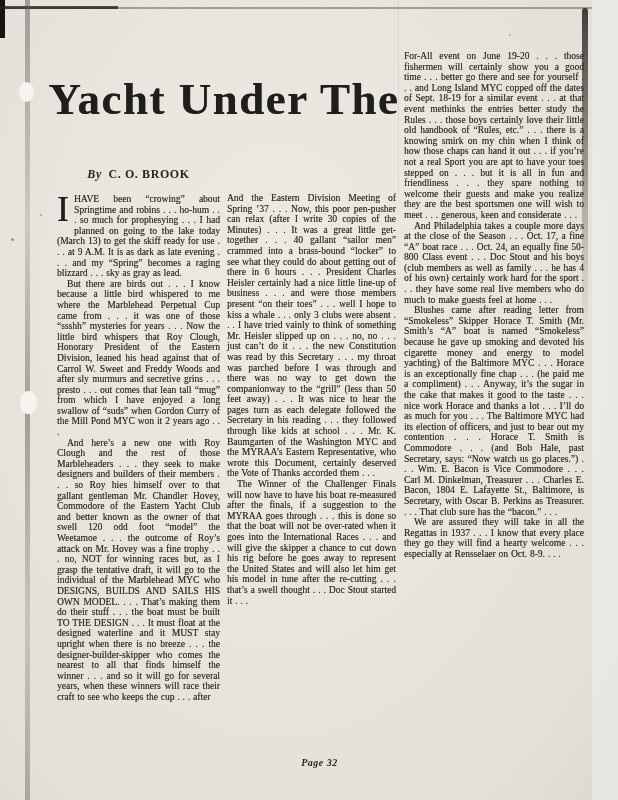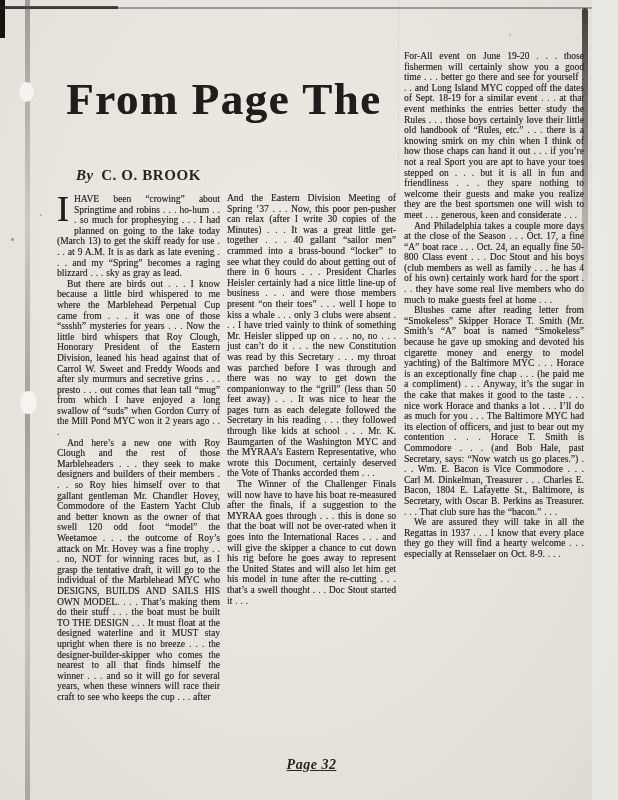--- a/index.html
+++ b/index.html
@@ -30,43 +30,42 @@
   .speck3{left:509px;top:34px;width:2px;height:2px;border-radius:50%;background:rgba(70,68,64,.35);}
   
   .title{
     left:40px;top:44px;width:368px;text-align:center;
     font-size:45px;line-height:51px;letter-spacing:1.5px;color:#1f1e1a;
     text-shadow:0 0 .6px rgba(31,30,26,.7);
   }
   .title span{display:block;}
   .byline{
     left:57px;top:167px;width:163px;text-align:center;
-    font-size:15px;font-weight:bold;letter-spacing:.6px;color:#26251f;
+    font-size:12px;font-weight:bold;letter-spacing:.6px;color:#26251f;
   }
   .byline .by{font-style:italic;margin-right:3px;}
   
   .col{
     font-size:9.5px;line-height:10.6px;text-align:justify;
     color:#2c2a25;text-shadow:.15px .15px .3px rgba(44,42,37,.55);
     word-spacing:.5px;hyphens:auto;margin-top:7px;-webkit-hyphens:auto;
   }
   .col p{margin:0;}
   .col p + p{text-indent:10px;}
   .col1{left:57px;top:187px;width:163px;}
   .col2{left:227px;top:186px;width:169px;}
   .col3{left:404px;top:44px;width:180px;}
   .dropcap{
     float:left;font-size:36px;line-height:29px;height:31px;
     padding:1px 5px 0 0;color:#1f1e1a;text-shadow:0 0 .6px rgba(31,30,26,.8);
   }
   .pagenum{
-    left:227px;top:757px;width:169px;text-align:center;
-    font-size:14px;font-weight:bold;font-style:italic;color:#26251f;
+    left:235px;top:757px;width:169px;text-align:center;
+    font-size:10px;font-weight:bold;font-style:italic;color:#26251f;
     letter-spacing:.5px;
-    text-decoration:underline;
   }
 </style>
 </head>
 <body>
 
 <div class="page">
 
   <div class="abs art-corner-bar"></div>
   <div class="abs art-topline"></div>
   <div class="abs art-topline-dark"></div>
@@ -74,21 +73,21 @@
   <div class="abs art-blob1"></div>
   <div class="abs art-blob2"></div>
   <div class="abs art-binding"></div>
   <div class="abs art-right-edge"></div>
   <div class="abs art-faint-line"></div>
   <div class="abs speck1"></div>
   <div class="abs speck2"></div>
   <div class="abs speck3"></div>
 
   <h1 class="abs title">
-    <span>From Page The</span>
+    <span>Yacht Under The</span>
   </h1>
   <div class="abs byline">
     <span class="by">By</span>
     <span>C. O. BROOK</span>
   </div>
 
   <div class="abs col col1">
     <p><span class="dropcap">I</span><span>HAVE been “crowing” about Springtime and robins . . . ho-hum . . . so much for prophesying . . . I had planned on going to the lake today (March 13) to get the skiff ready for use . . . at 9 A.M. It is as dark as late evening . . . and my “Spring” becomes a raging blizzard . . . sky as gray as lead.</span></p>
     <p>But there are birds out . . . I know because a little bird whispered to me where the Marblehead Perpetual Cup came from . . . it was one of those “ssshh” mysteries for years . . . Now the little bird whispers that Roy Clough, Honorary President of the Eastern Division, leaned his head against that of Carrol W. Sweet and Freddy Woods and after sly murmurs and secretive grins . . . presto . . . out comes that lean tall “mug” from which I have enjoyed a long swallow of “suds” when Gordon Curry of the Mill Pond MYC won it 2 years ago . . .</p>
     <p>And here’s a new one with Roy Clough and the rest of those Marbleheaders . . . they seek to make designers and builders of their members . . . so Roy hies himself over to that gallant gentleman Mr. Chandler Hovey, Commodore of the Eastern Yacht Club and better known as the owner of that swell 120 odd foot “model” the Weetamoe . . . the outcome of Roy’s attack on Mr. Hovey was a fine trophy . . . no, NOT for winning races but, as I grasp the tentative draft, it will go to the individual of the Marblehead MYC who DESIGNS, BUILDS AND SAILS HIS OWN MODEL. . . . That’s making them do their stuff . . . the boat must be built TO THE DESIGN . . . It must float at the designed waterline and it MUST stay upright when there is no breeze . . . the designer-builder-skipper who comes the nearest to all that finds himself the winner . . . and so it will go for several years, when these winners will race their craft to see who keeps the cup . . . after</p>

